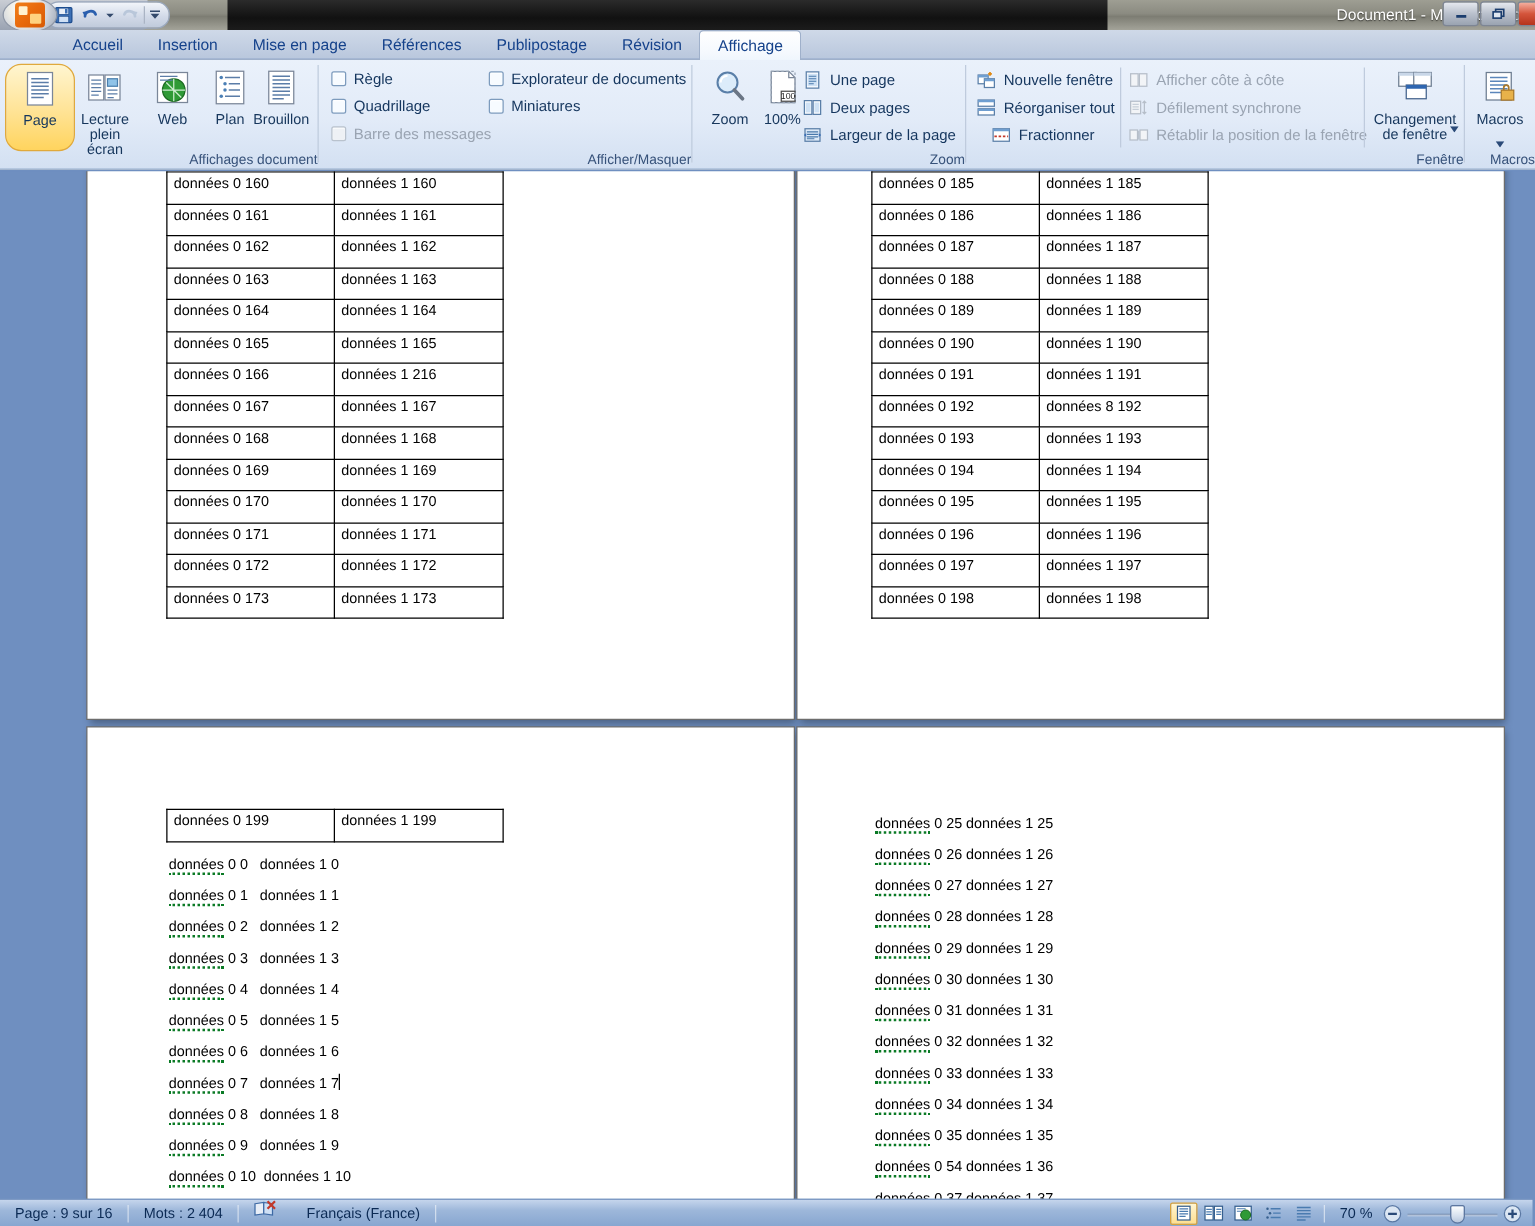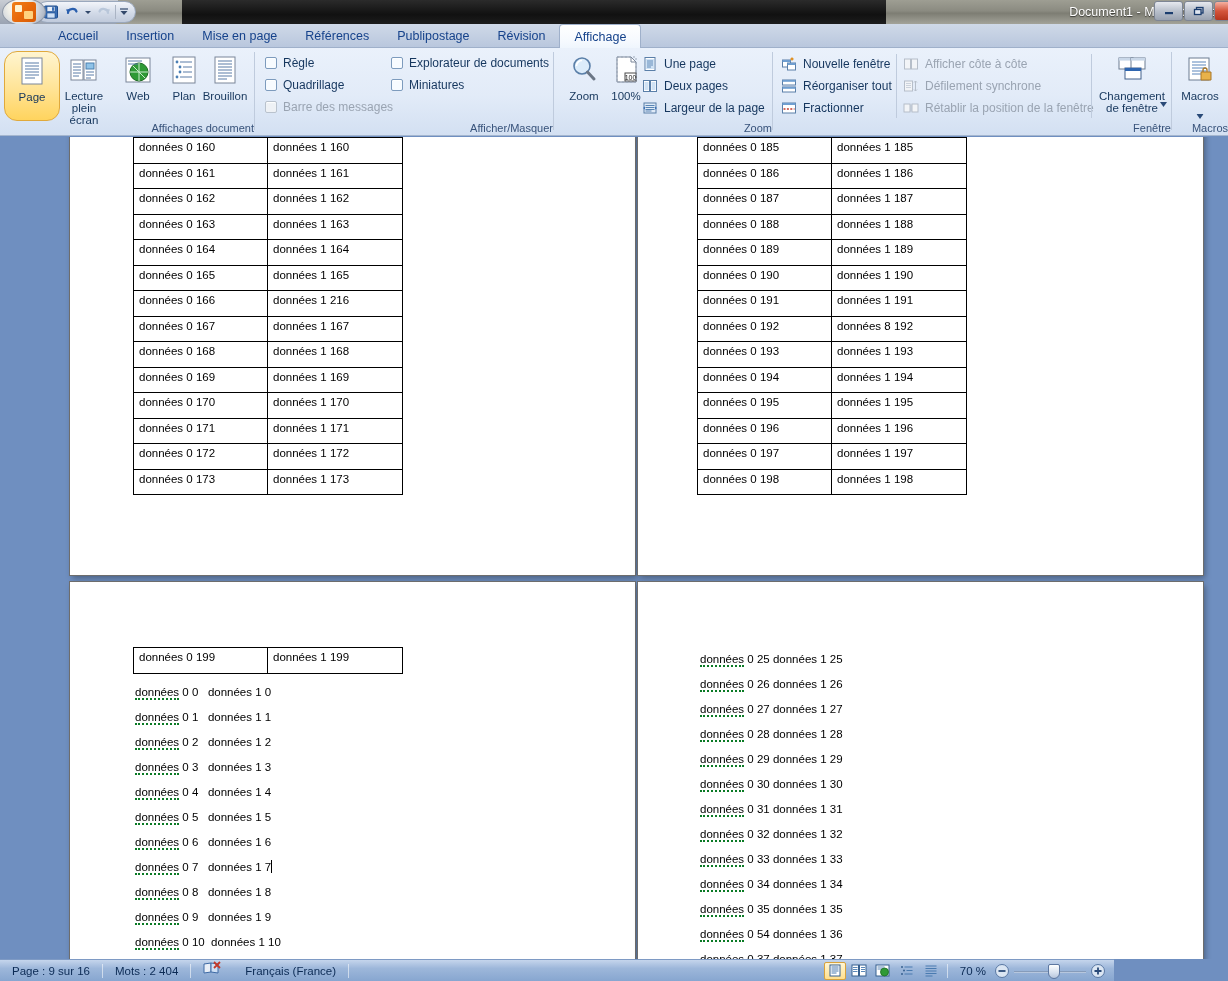--- a/index.html
+++ b/index.html
@@ -150,21 +150,21 @@
     border-bottom: 2px dotted #0a7a25;
     padding-bottom: 0px;
   }
   .caret {
     display:inline-block; width:1px; height:13px; background:#000;
     vertical-align:-2px; margin-left:0px;
   }
 
   
   .statusbar {
-    position: absolute; left: 0; bottom: 0; width: 1114px; height: 22px;
+    position: absolute; left: 0; bottom: 0; width: 1226px; height: 22px;
     background: linear-gradient(to bottom,#c5d5ec,#9db7da 40%, #87a6d0 100%);
     border-top: 1px solid #7e9ac4;
     display: flex; align-items: center; font-size: 11.5px; color: #0b2a54;
   }
   .sb-item { padding: 0 12px; height: 22px; line-height: 22px; display:flex; align-items:center; gap:6px; }
   .sb-sep { width:1px; height:14px; background: rgba(255,255,255,.55); }
   .sb-right { margin-left: auto; display:flex; align-items:center; height:22px; }
   .viewbtn {
     width: 22px; height: 18px; display:flex; align-items:center; justify-content:center;
     border-radius:2px; margin:0 1px;
@@ -450,21 +450,21 @@
         <span class="mini-icon">
           <svg width="16" height="16" viewBox="0 0 16 16">
             <rect x="1.5" y="2" width="13" height="5" fill="#fff" stroke="#5a7fa8"></rect>
             <rect x="1.5" y="2" width="13" height="1.8" fill="#6f9ed0"></rect>
             <rect x="1.5" y="9" width="13" height="5" fill="#fff" stroke="#5a7fa8"></rect>
             <rect x="1.5" y="9" width="13" height="1.8" fill="#6f9ed0"></rect>
           </svg>
         </span>
         <span>Réorganiser tout</span>
       </div>
-      <div class="cmd-row" style="left:8px; top:52px;">
+      <div class="cmd-row" style="left:20px; top:52px;">
         <span class="mini-icon">
           <svg width="16" height="16" viewBox="0 0 16 16">
             <rect x="1.5" y="3" width="13" height="10" fill="#fff" stroke="#5a7fa8"></rect>
             <rect x="1.5" y="3" width="13" height="2" fill="#6f9ed0"></rect>
             <path d="M2.5 9 h11" stroke="#c3392a" stroke-width="1.4" stroke-dasharray="2,1.4"></path>
           </svg>
         </span>
         <span>Fractionner</span>
       </div>
 

